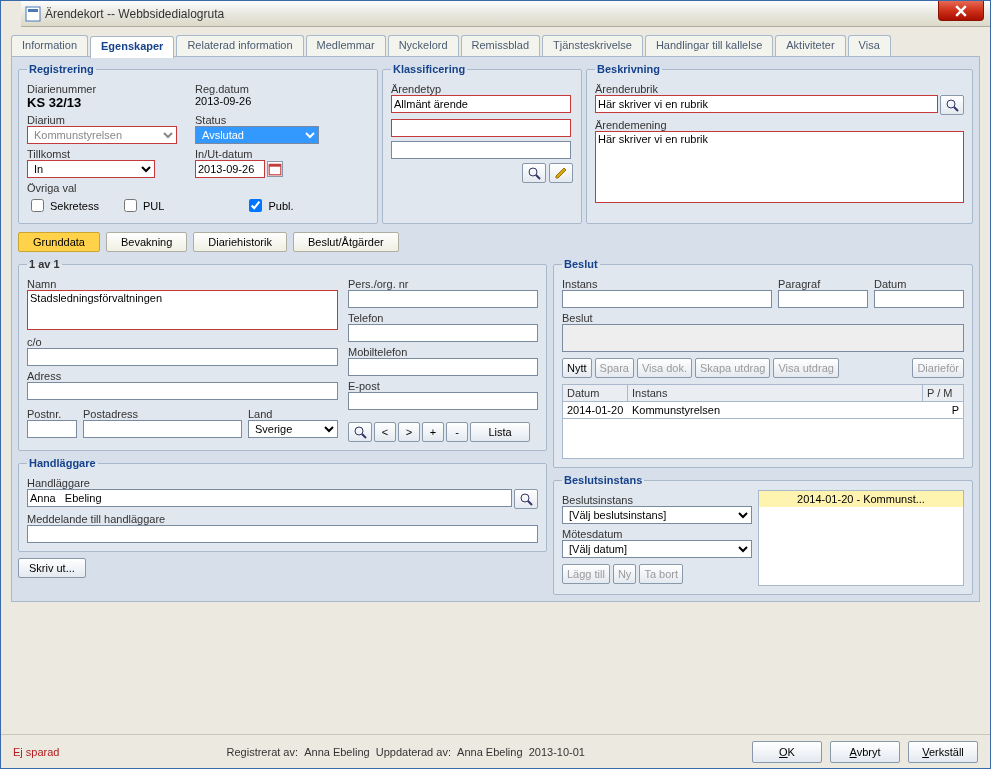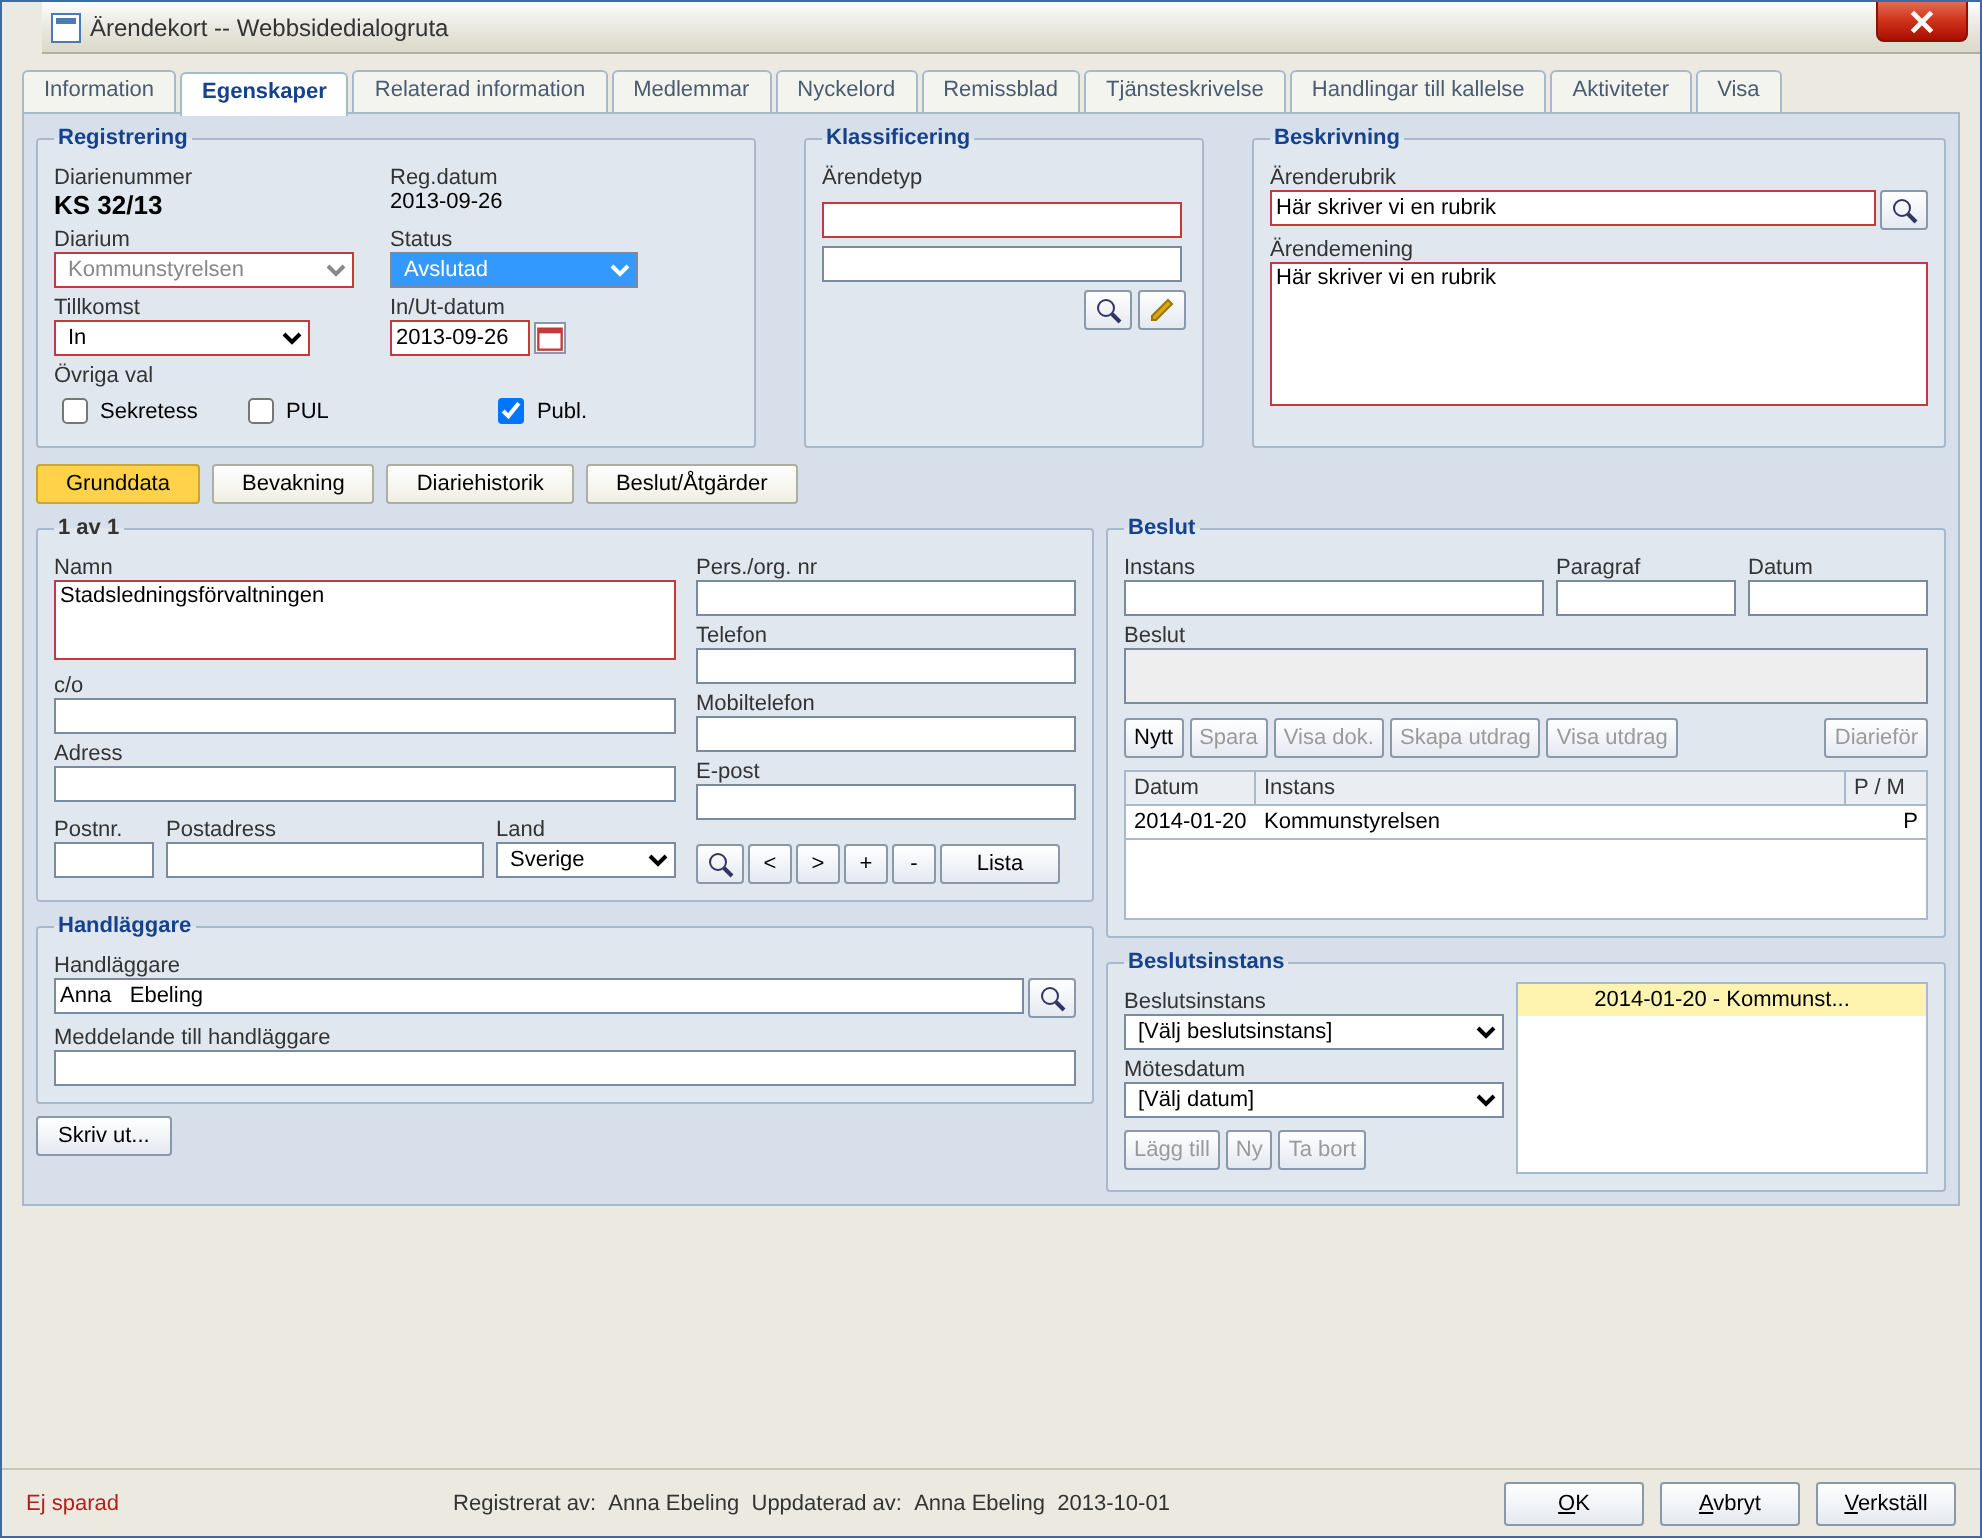--- a/index.html
+++ b/index.html
@@ -8,21 +8,21 @@
 .titlebar { height: 26px; background: linear-gradient(to bottom, #fdfdfd 0%, #e9e8e0 50%, #dcd9c8 100%); display: flex; align-items: center; padding: 0 4px; color: #333; border-bottom: 1px solid #b0aea0; }
 .titlebar .icon { width: 16px; height: 16px; margin-right: 4px; display:inline-flex;align-items:center;justify-content:center;}
 .titlebar .title { font-size: 12px; }
 .closebtn { position: absolute; right: 0; top: 0; width: 46px; height: 20px; background: linear-gradient(to bottom,#e56a54 0%, #cf3119 50%, #a80e00 100%); border: 1px solid #8b1100; border-top:none; border-radius: 0 0 4px 4px; display:flex;align-items:center;justify-content:center; margin-right:6px;}
 .closebtn svg { width: 12px; height: 12px; }
 .content { position: absolute; top: 26px; left: 0; right: 0; bottom: 0; padding: 8px 10px 0 10px; }
 .tabs-main { display: flex; border-bottom: 1px solid #a9b9cc; height: 22px; }
 .tab { padding: 3px 10px 0 10px; border: 1px solid #a9b9cc; border-bottom: none; background: #f4f4ee; margin-right: 2px; border-radius: 3px 3px 0 0; color: #4a5a70; cursor: default; }
 .tab.active { background: #fff; font-weight: bold; color: #15428b; position: relative; top: 1px; height:22px;}
 .panel-area { background: #d6dfea; border: 1px solid #a9b9cc; border-top: none; padding: 6px; }
-.row1 { display: flex; gap: 24px; }
+.row1 { display: flex; gap: 4px; }
 fieldset.card { border: 1px solid #a9b9cc; background: #e1e7ef; border-radius: 2px; margin:0; padding: 4px 8px 8px 8px; }
 fieldset.card > legend { color: #15428b; font-weight: bold; padding: 0 2px; }
 .reg { width: 360px; }
 .klass { width: 200px; }
 .besk { flex: 1; }
 .lbl { color: #333; display:block; margin-top:4px; }
 .val { font-size: 11px; }
 input[type=text], select, textarea { border: 1px solid #7a8aa0; background: #fff; font-size: 11px; padding: 1px 2px; height: 18px; }
 textarea { height: auto; resize: none; }
 .req { border: 1px solid #c43a3a !important; }
@@ -141,20 +141,21 @@
             <label class="chk" style="margin-left:60px;">
                 <input type="checkbox" checked="" style="">
                 <span>Publ.</span>
               </label>
           </div>
         </fieldset>
 
         <fieldset class="card klass">
           <legend>Klassificering</legend>
           <span class="lbl">Ärendetyp</span>
+          <input type="text" class="req" style="width: 180px;" value="Allmänt ärende">
           <div class="sep" style="height:6px;"></div>
           <input type="text" class="req" style="width: 180px;">
           <div class="sep" style="height:4px;"></div>
           <input type="text" style="width: 180px;">
           <div style="text-align:right;margin-top:4px;">
             <button class="btnsmall iconbtn">
                 <svg viewBox="0 0 14 14">
                   <circle cx="6" cy="6" r="4" fill="none" stroke="#336"></circle>
                   <line x1="9" y1="9" x2="13" y2="13" stroke="#336" stroke-width="2"></line>
                 </svg>

